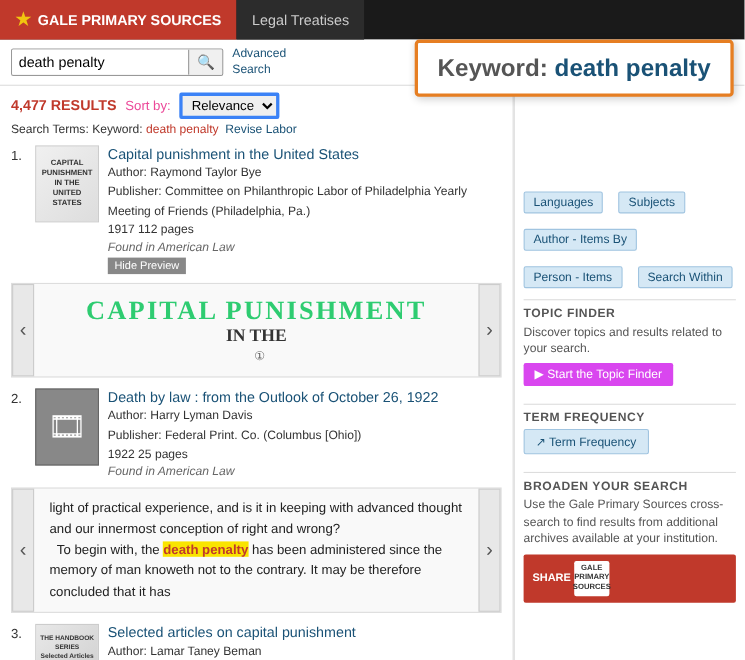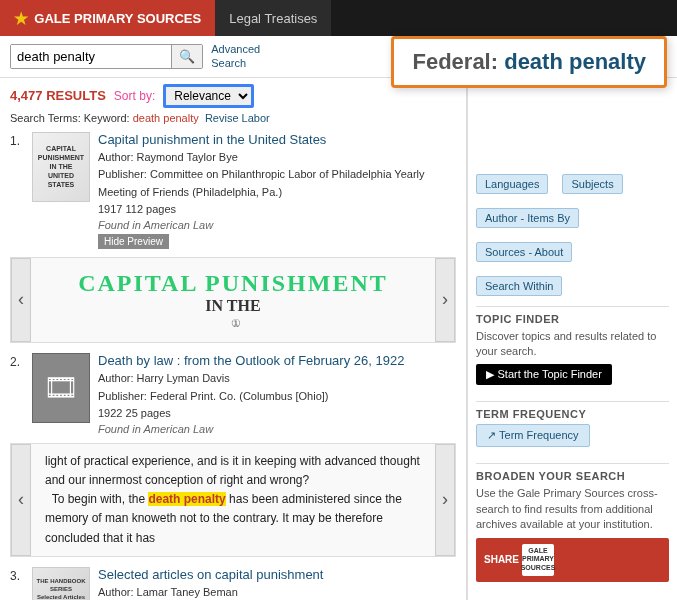--- a/index.html
+++ b/index.html
@@ -304,21 +304,21 @@
     }
 
     .section-desc {
       font-size: 11px;
       color: #555;
       line-height: 1.4;
       margin-bottom: 5px;
     }
 
     .action-btn {
-      background: #000000;
+      background: #d946ef;
       color: #fff;
       border: none;
       font-size: 11px;
       padding: 4px 10px;
       cursor: pointer;
       border-radius: 2px;
       margin-bottom: 6px;
     }
     .action-btn-outline {
       background: #d5e8f5;
@@ -418,21 +418,21 @@
 <div class="search-bar">
   <div class="search-input-wrap">
     <input class="search-input" type="text" value="death penalty" style="">
     <button class="search-icon-btn">🔍</button>
   </div>
   <a class="advanced-search" style="white-space:pre-line; font-size:11px;">Advanced
 Search</a>
 </div>
 
 <div class="keyword-banner">
-  <span class="kw-keyword">Federal:</span>
+  <span class="kw-keyword">Keyword:</span>
   <span class="kw-value">death penalty</span>
 </div>
 
 <div class="main-layout">
 
   <div class="left-panel">
 
     <div class="results-info">
       <span class="results-count">4,477 RESULTS</span>
       <span class="sort-label">Sort by:</span>
@@ -473,21 +473,21 @@
       </div>
       <button class="carousel-btn">›</button>
     </div>
 
     <div class="result-item">
       <span class="result-number">2.</span>
       <div class="thumb-film">
         <span style="font-size:28px;">🎞</span>
       </div>
       <div class="result-details">
-        <a class="result-title">Death by law : from the Outlook of February 26, 1922</a>
+        <a class="result-title">Death by law : from the Outlook of October 26, 1922</a>
         <div class="result-meta">
           <span>Author: Harry Lyman Davis</span><br>
           <span>Publisher: Federal Print. Co. (Columbus [Ohio])</span><br>
           <span>1922  25 pages</span>
         </div>
         <div class="found-in">Found in American Law</div>
       </div>
     </div>
 
     <div class="preview-carousel">
@@ -517,21 +517,21 @@
 
   </div>
 
   <div class="right-panel">
 
     
     <div class="filter-tabs">
       <button class="filter-tab">Languages</button>
       <button class="filter-tab">Subjects</button>
       <button class="filter-tab">Author - Items By</button>
-      <button class="filter-tab">Sources - About</button>
+      <button class="filter-tab">Person - Items</button>
       <button class="filter-tab">Search Within</button>
     </div>
 
     <div class="section-header">TOPIC FINDER</div>
     <div class="section-desc">Discover topics and results related to your search.</div>
     <button class="action-btn">▶ Start the Topic Finder</button>
 
     <div class="section-header">TERM FREQUENCY</div>
     <button class="action-btn-outline">↗ Term Frequency</button>
 

